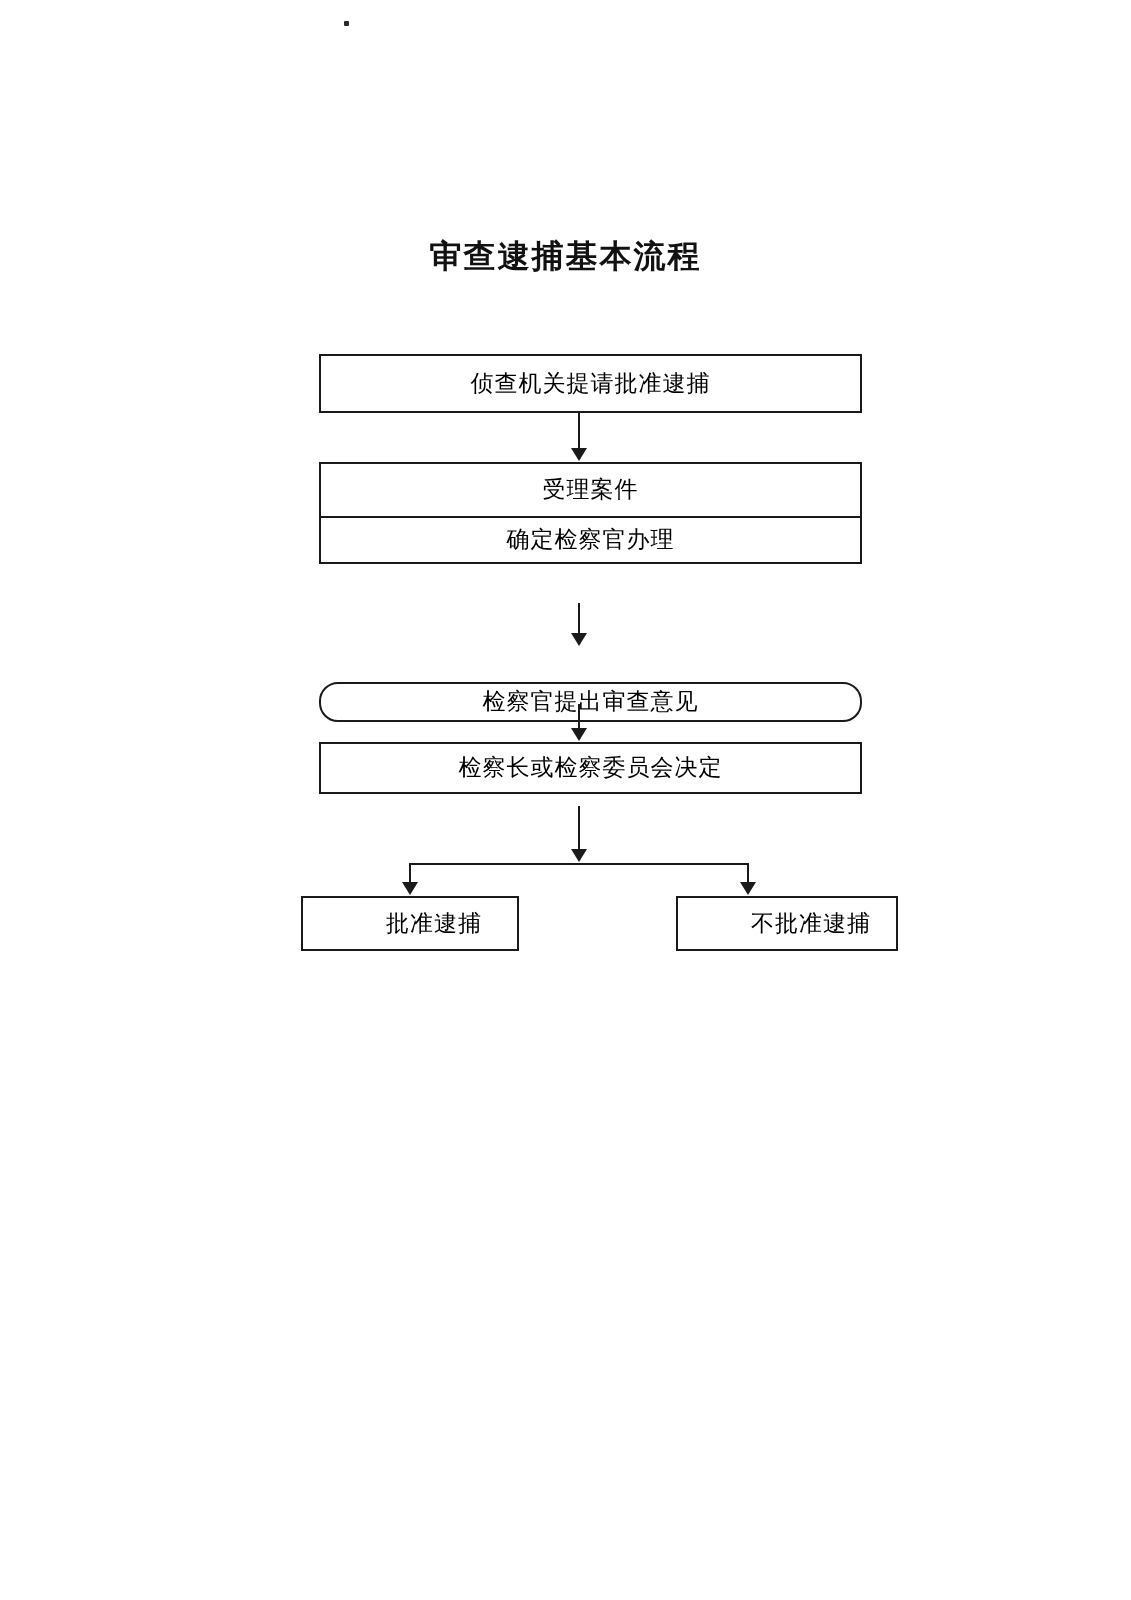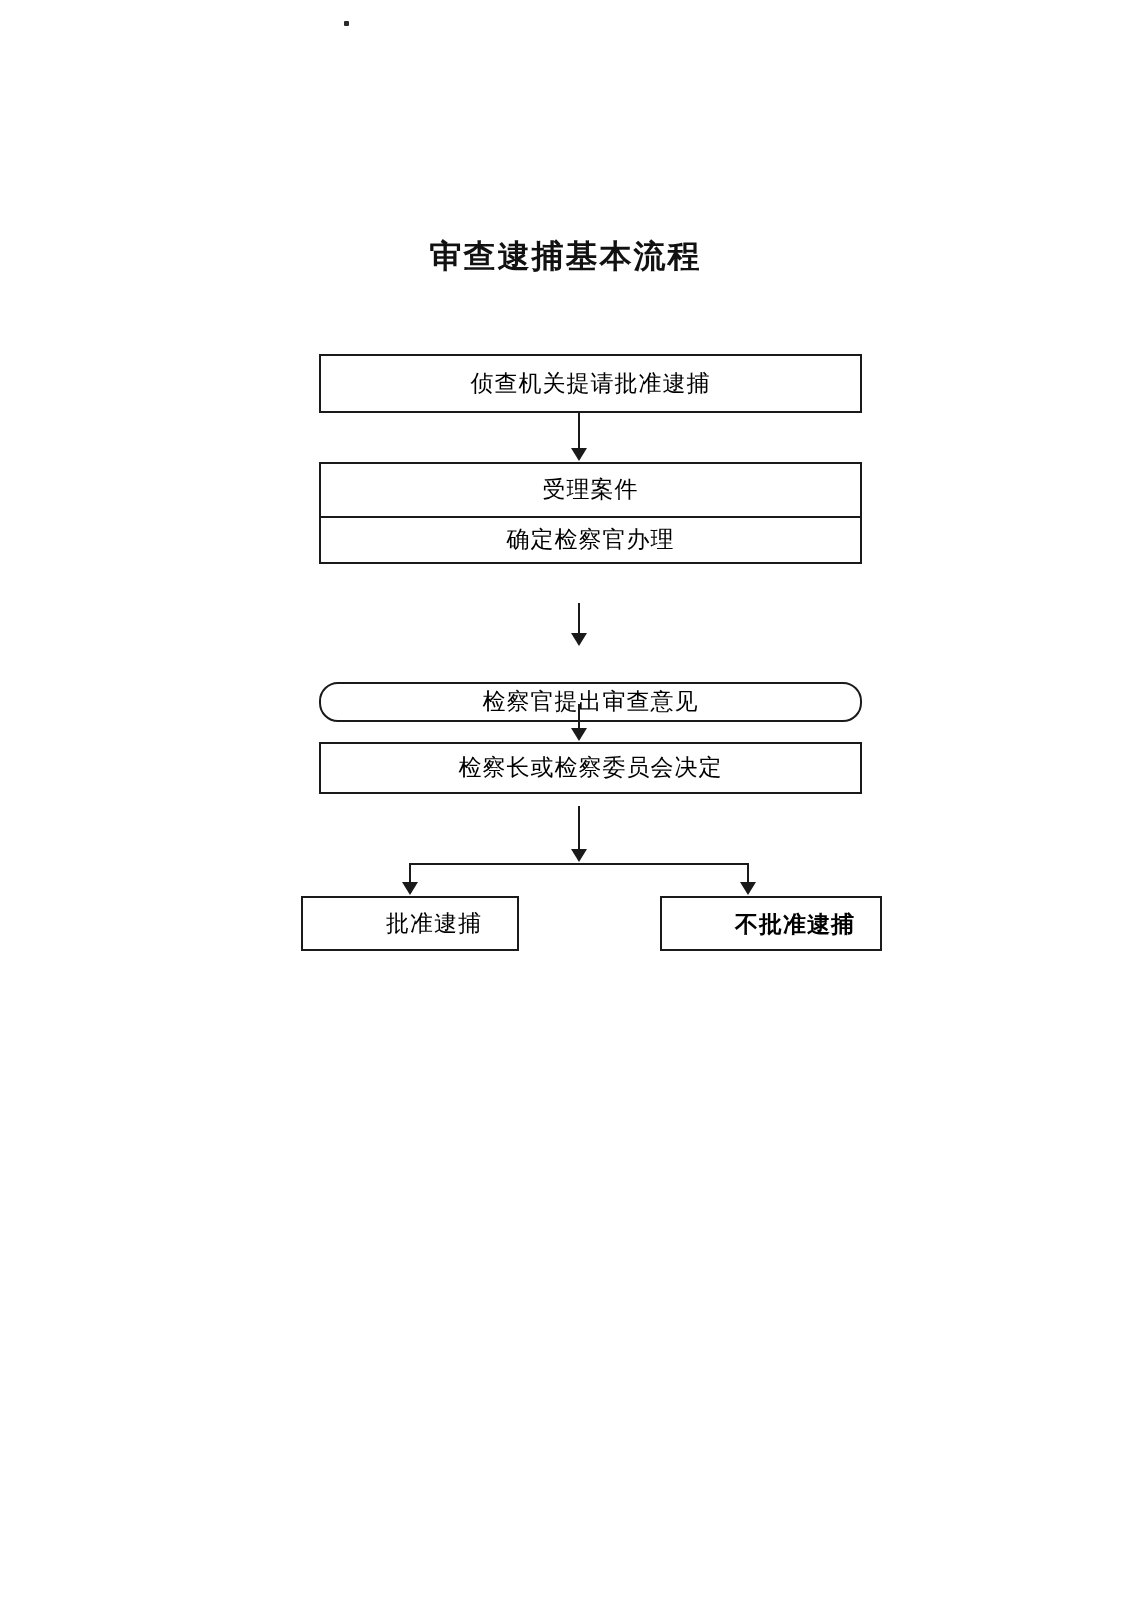--- a/index.html
+++ b/index.html
@@ -65,21 +65,21 @@
 
   .node.main  { left: 319px; width: 543px; }
   .node.n1    { top: 354px;  height: 59px; }
   .node.n2    { top: 462px;  height: 56px; }
   .node.n3    { top: 516px;  height: 48px; }
   .node.n4    { top: 682px;  height: 40px; border-radius: 19px; }
   .node.n5    { top: 742px;  height: 52px; }
 
   .node.leaf      { top: 896px; height: 55px; padding-left: 48px; }
   .node.leaf-left { left: 301px; width: 218px; }
-  .node.leaf-right{ left: 660px; width: 222px; font-weight: bold; }
+  .node.leaf-right{ left: 676px; width: 222px; }
 
   
   .conn {
     position: absolute;
     background: #1a1a1a;
   }
   .conn.vline { width: 2px; }
   .conn.hline { height: 2px; }
 
   .arrowhead {

